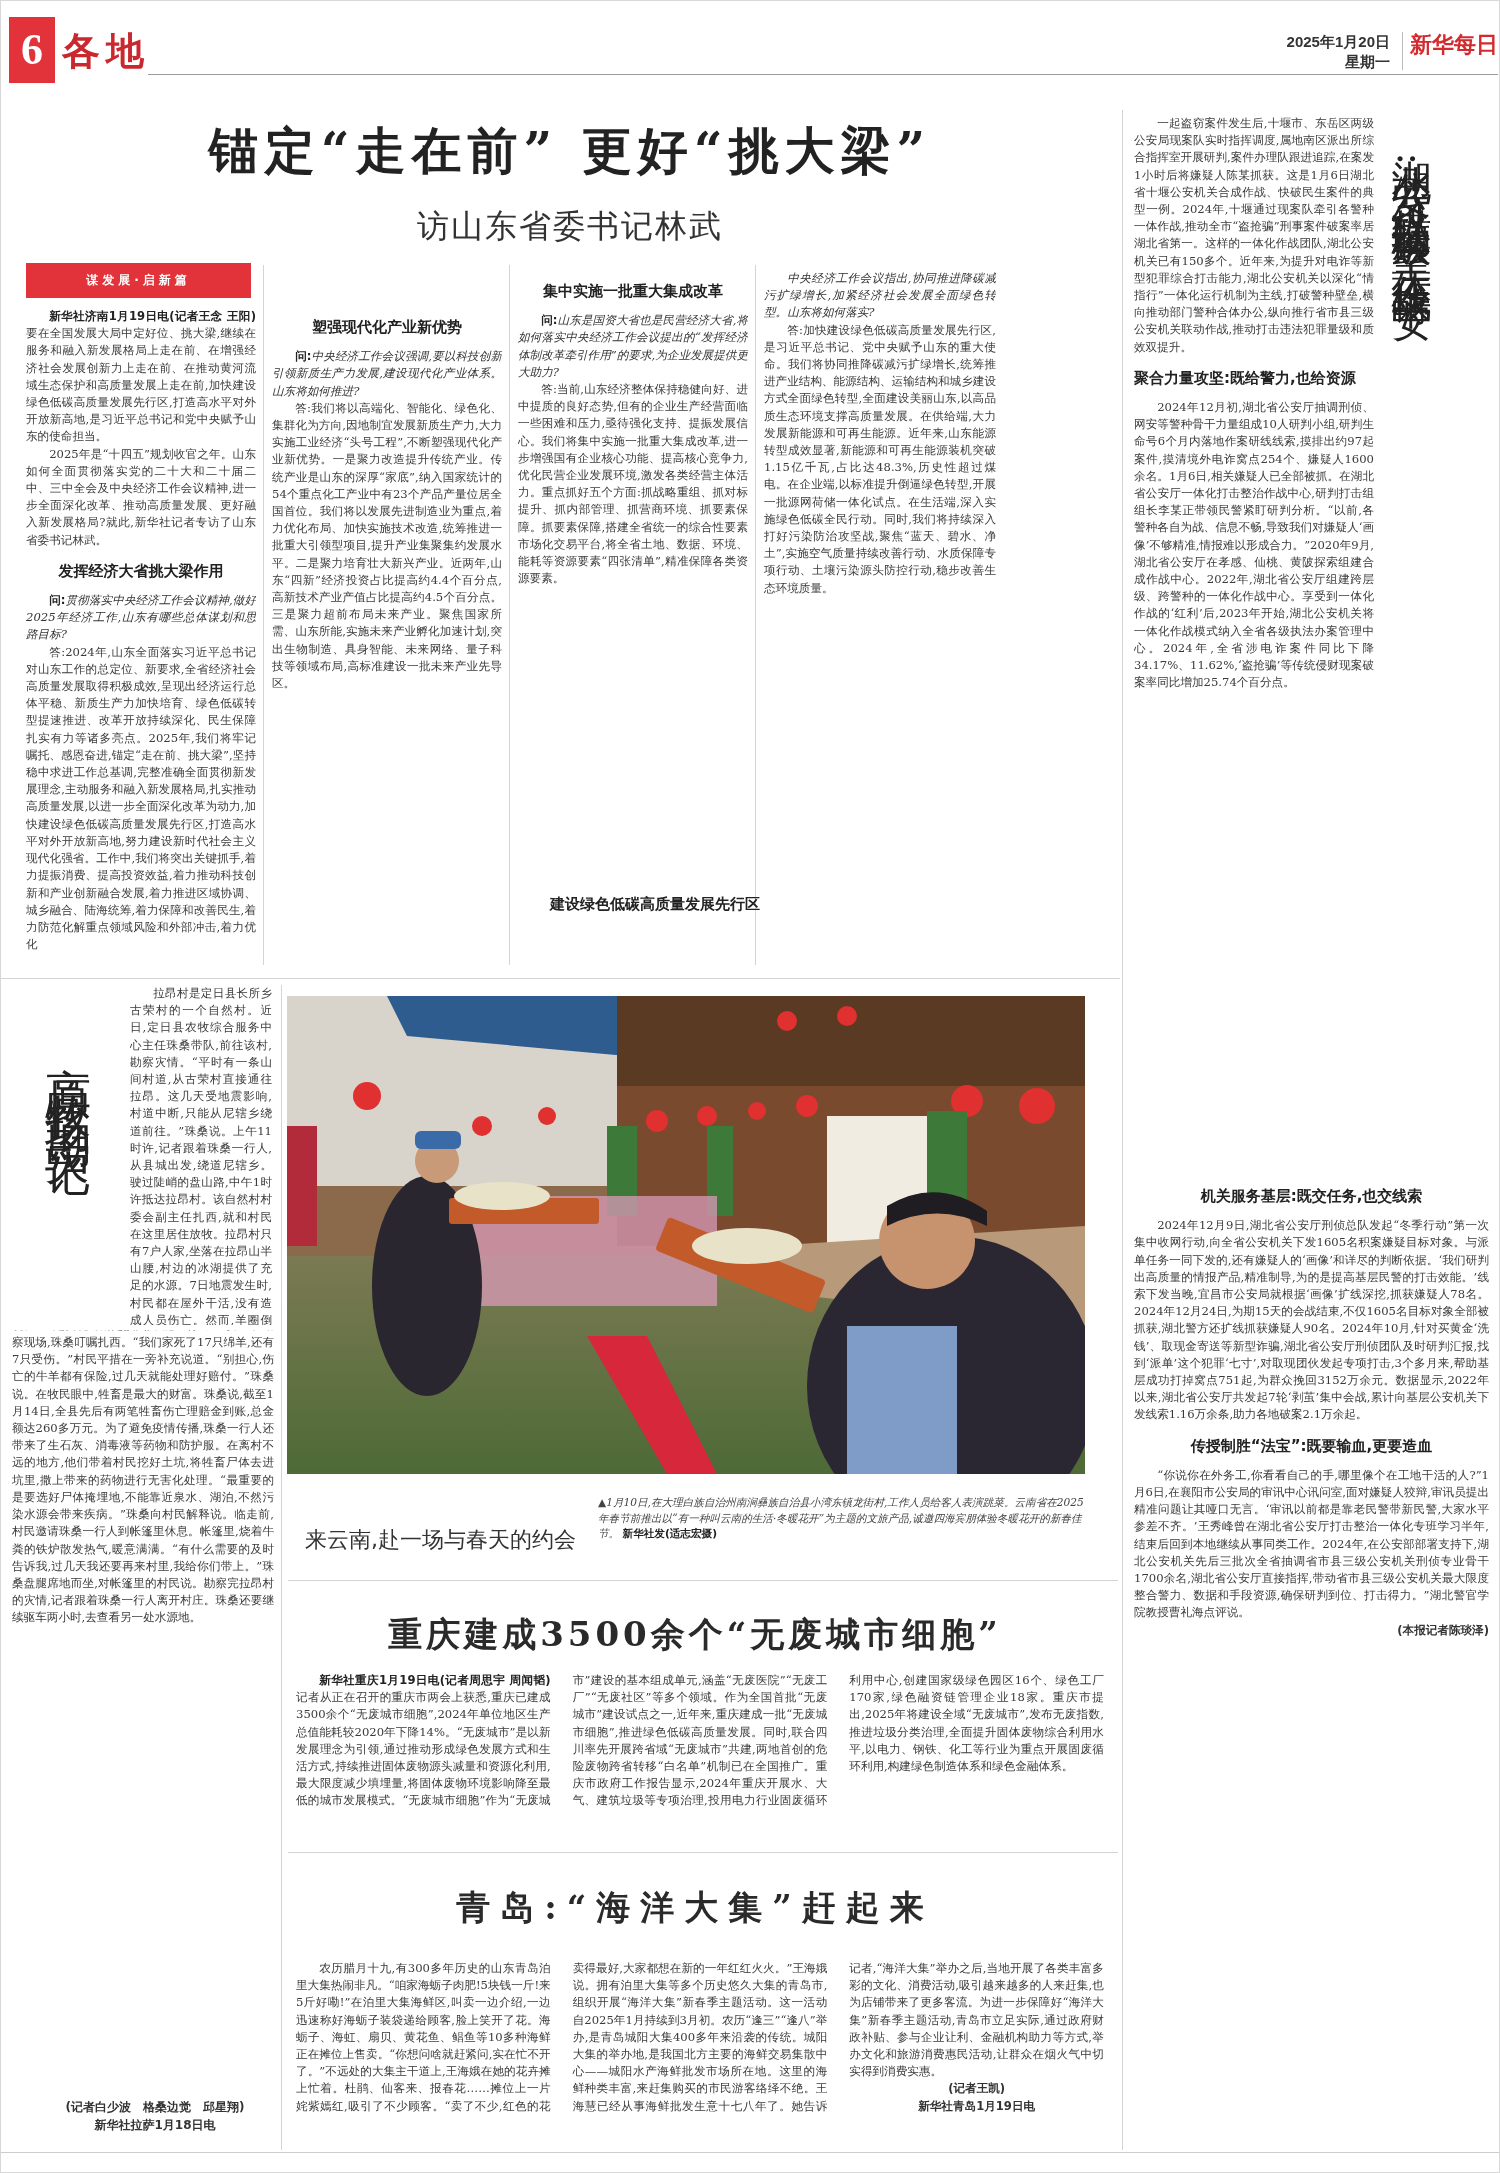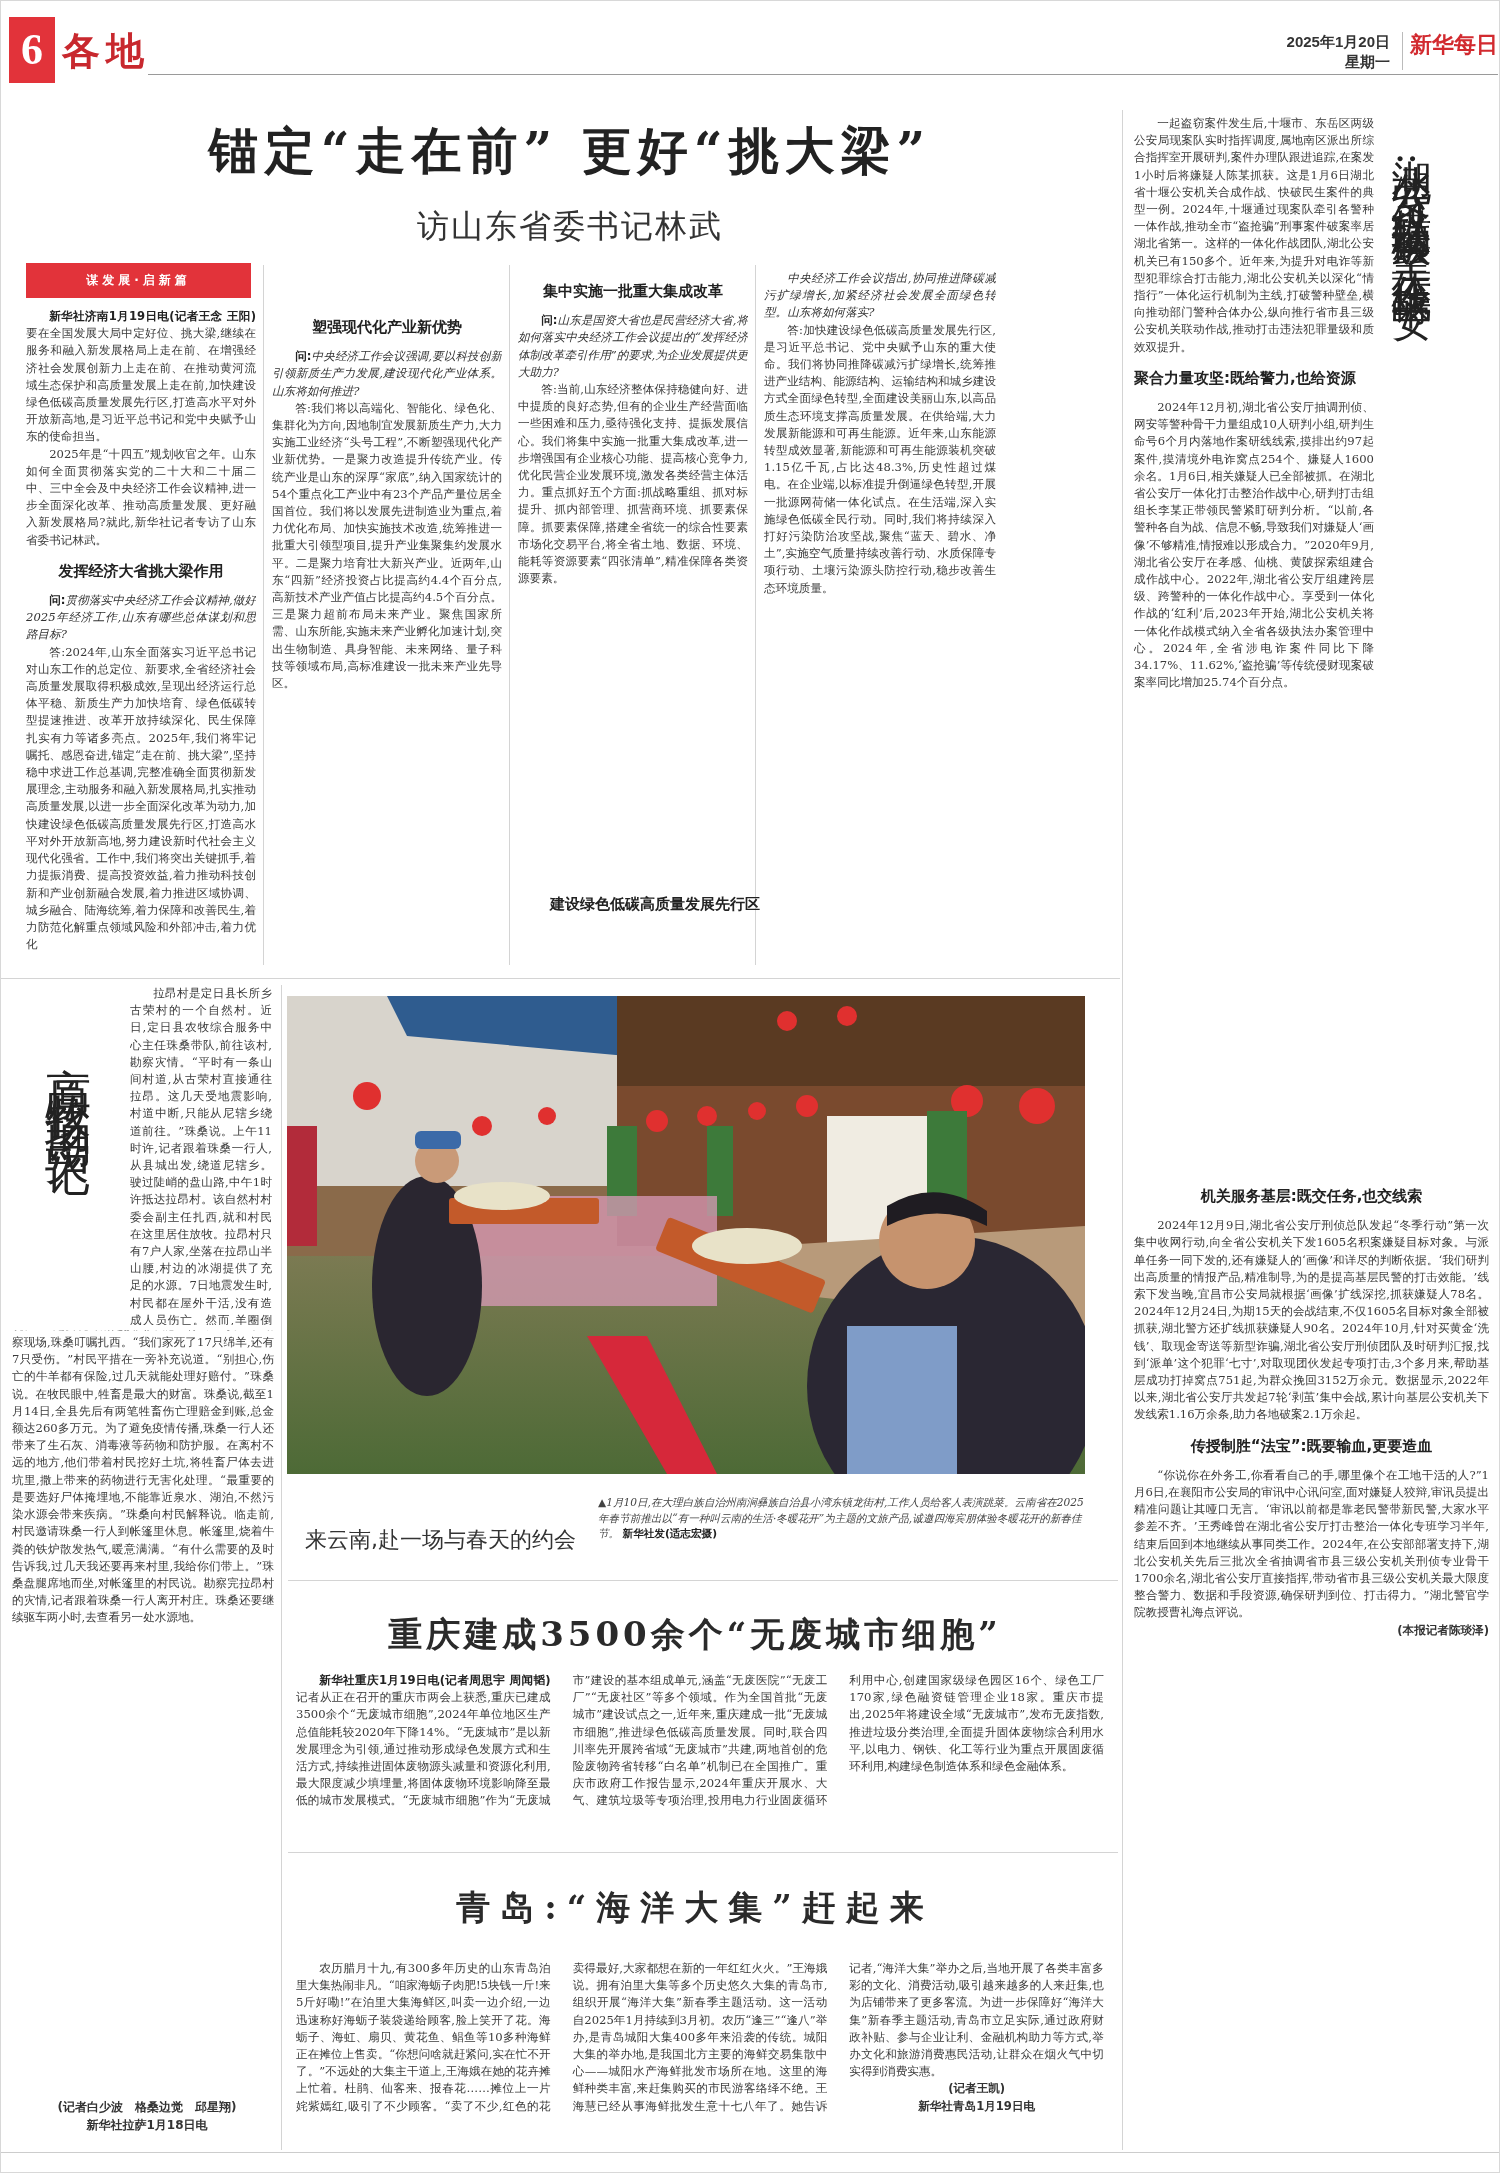--- a/index.html
+++ b/index.html
@@ -112,21 +112,21 @@
 </div>
 
 <div class="abs hsep" style="left:0; top:978px; width:1120px;"></div>
 <div class="abs vert vert-plateau">高原牧场勘灾记</div>
 <div class="abs col" style="left:130px; top:985px; width:142px; height:340px;">
   <p>拉昂村是定日县长所乡古荣村的一个自然村。近日,定日县农牧综合服务中心主任珠桑带队,前往该村,勘察灾情。“平时有一条山间村道,从古荣村直接通往拉昂。这几天受地震影响,村道中断,只能从尼辖乡绕道前往。”珠桑说。上午11时许,记者跟着珠桑一行人,从县城出发,绕道尼辖乡。驶过陡峭的盘山路,中午1时许抵达拉昂村。该自然村村委会副主任扎西,就和村民在这里居住放牧。拉昂村只有7户人家,坐落在拉昂山半山腰,村边的冰湖提供了充足的水源。7日地震发生时,村民都在屋外干活,没有造成人员伤亡。然而,羊圈倒塌压死了一些绵羊,还有几间房屋倒塌。“初步核实损失情况后,我马上跑到有信号的地方,给村里汇报了情况。”扎西说。8日,地震后的第二天,县、乡政府的救灾人员来到村里,分发了救灾帐篷和物资。记者看到,三顶蓝色帐篷搭建在一处开阔地处。这次是政府工作人员第二次来到该村,核实灾情。珠桑一行人一到村里,开始查看房屋和羊圈倒塌度堆,询问牲畜伤亡和物资受灾情况。“全村3户房屋倒塌,压死了24只绵羊。”扎西说。“一定要统计清楚损失,不能让村民吃亏。”在勘察现场,珠桑叮嘱扎西。“我们家死了17只绵羊,还有7只受伤。”村民平措在一旁补充说道。“别担心,伤亡的牛羊都有保险,过几天就能处理好赔付。”珠桑说。在牧民眼中,牲畜是最大的财富。珠桑说,截至1月14日,全县先后有两笔牲畜伤亡理赔金到账,总金额达260多万元。为了避免疫情传播,珠桑一行人还带来了生石灰、消毒液等药物和防护服。在离村不远的地方,他们带着村民挖好土坑,将牲畜尸体去进坑里,撒上带来的药物进行无害化处理。“最重要的是要选好尸体掩埋地,不能靠近泉水、湖泊,不然污染水源会带来疾病。”珠桑向村民解释说。临走前,村民邀请珠桑一行人到帐篷里休息。帐篷里,烧着牛粪的铁炉散发热气,暖意满满。“有什么需要的及时告诉我,过几天我还要再来村里,我给你们带上。”珠桑盘腿席地而坐,对帐篷里的村民说。勘察完拉昂村的灾情,记者跟着珠桑一行人离开村庄。珠桑还要继续驱车两小时,去查看另一处水源地。</p>
 </div>
 <div class="abs col" style="left:12px; top:1330px; width:262px; height:770px;">
   <p style="margin-top:-340px;">拉昂村是定日县长所乡古荣村的一个自然村。近日,定日县农牧综合服务中心主任珠桑带队,前往该村,勘察灾情。“平时有一条山间村道,从古荣村直接通往拉昂。这几天受地震影响,村道中断,只能从尼辖乡绕道前往。”珠桑说。上午11时许,记者跟着珠桑一行人,从县城出发,绕道尼辖乡。驶过陡峭的盘山路,中午1时许抵达拉昂村。该自然村村委会副主任扎西,就和村民在这里居住放牧。拉昂村只有7户人家,坐落在拉昂山半山腰,村边的冰湖提供了充足的水源。7日地震发生时,村民都在屋外干活,没有造成人员伤亡。然而,羊圈倒塌压死了一些绵羊,还有几间房屋倒塌。“初步核实损失情况后,我马上跑到有信号的地方,给村里汇报了情况。”扎西说。8日,地震后的第二天,县、乡政府的救灾人员来到村里,分发了救灾帐篷和物资。记者看到,三顶蓝色帐篷搭建在一处开阔地处。这次是政府工作人员第二次来到该村,核实灾情。珠桑一行人一到村里,开始查看房屋和羊圈倒塌度堆,询问牲畜伤亡和物资受灾情况。“全村3户房屋倒塌,压死了24只绵羊。”扎西说。“一定要统计清楚损失,不能让村民吃亏。”在勘察现场,珠桑叮嘱扎西。“我们家死了17只绵羊,还有7只受伤。”村民平措在一旁补充说道。“别担心,伤亡的牛羊都有保险,过几天就能处理好赔付。”珠桑说。在牧民眼中,牲畜是最大的财富。珠桑说,截至1月14日,全县先后有两笔牲畜伤亡理赔金到账,总金额达260多万元。为了避免疫情传播,珠桑一行人还带来了生石灰、消毒液等药物和防护服。在离村不远的地方,他们带着村民挖好土坑,将牲畜尸体去进坑里,撒上带来的药物进行无害化处理。“最重要的是要选好尸体掩埋地,不能靠近泉水、湖泊,不然污染水源会带来疾病。”珠桑向村民解释说。临走前,村民邀请珠桑一行人到帐篷里休息。帐篷里,烧着牛粪的铁炉散发热气,暖意满满。“有什么需要的及时告诉我,过几天我还要再来村里,我给你们带上。”珠桑盘腿席地而坐,对帐篷里的村民说。勘察完拉昂村的灾情,记者跟着珠桑一行人离开村庄。珠桑还要继续驱车两小时,去查看另一处水源地。</p>
 </div>
-<div class="abs byline" style="left:16px; top:2098px; width:262px; font-size:12px; line-height:18px; text-align:center;">
+<div class="abs byline" style="left:24px; top:2098px; width:262px; font-size:12px; line-height:18px; text-align:center;">
   <div>(记者白少波　格桑边觉　邱星翔)</div>
   <div>新华社拉萨1月18日电</div>
 </div>
 <div class="abs vsep" style="left:281px; top:985px; height:1165px;"></div>
 
 <div class="abs photo">
   <svg width="798" height="478" viewBox="0 0 798 478">
     <defs>
       <linearGradient id="grass" x1="0" y1="0" x2="0" y2="1">
         <stop offset="0" stop-color="#7b7a52"></stop>

